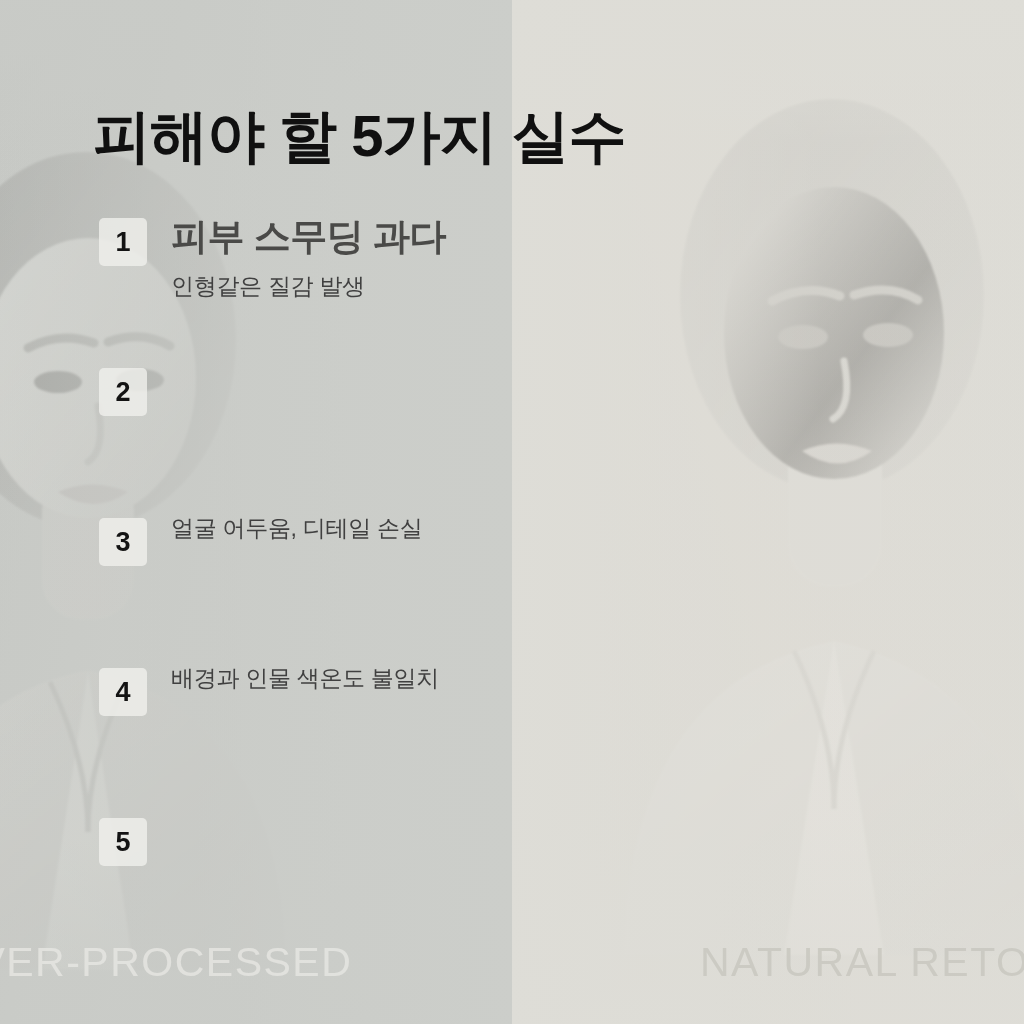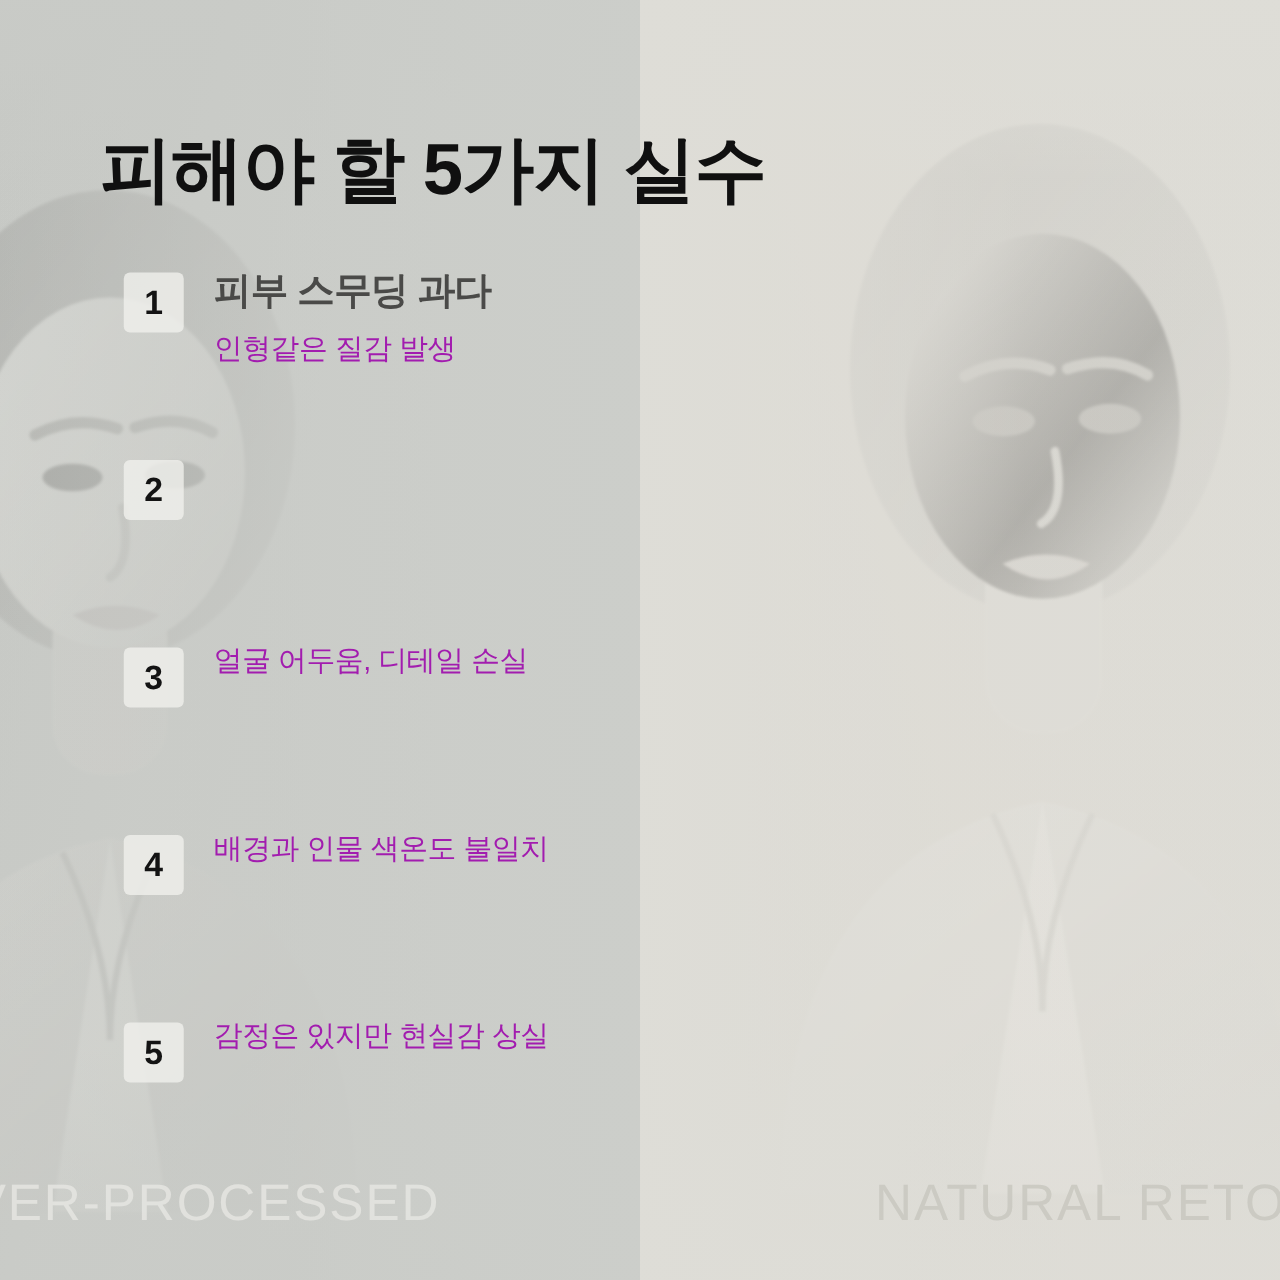--- a/index.html
+++ b/index.html
@@ -120,21 +120,21 @@
 
   
   .content {
     position: relative;
     z-index: 5;
     padding: 0;
   }
 
   .title {
     position: absolute;
-    left: 80px;
+    left: 93px;
     top: 105px;
     margin: 0;
     font-size: 58px;
     line-height: 1.08;
     font-weight: 700;
     letter-spacing: -1px;
     color: #101010;
     white-space: nowrap;
   }
 
@@ -168,33 +168,33 @@
     align-items: center;
     justify-content: center;
     font-size: 27px;
     font-weight: 700;
     color: #131313;
     line-height: 1;
   }
 
   .item-title {
     margin: 0;
-    font-size: 30px;
+    font-size: 37px;
     line-height: 1.25;
     font-weight: 700;
     color: #4a4a48;
     letter-spacing: -0.5px;
   }
 
   .item-desc {
     margin: 12px 0 0 0;
     font-size: 23px;
     line-height: 1.3;
     font-weight: 400;
-    color: #a21caf;
+    color: #404040;
     letter-spacing: -0.3px;
   }
 </style>
 </head>
 <body>
 
 <div class="slide">
 
   <div class="bg-half bg-left"></div>
   <div class="bg-half bg-right"></div>
@@ -303,18 +303,17 @@
         <p class="item-desc">얼굴 어두움, 디테일 손실</p>
       </li>
 
       <li class="item">
         <div class="badge">4</div>
         <p class="item-desc">배경과 인물 색온도 불일치</p>
       </li>
 
       <li class="item">
         <div class="badge">5</div>
-        <p class="item-desc">감정은 있지만 현실감 상실</p>
       </li>
 
     </ul>
   </div>
 </div>
 
 </body></html>

